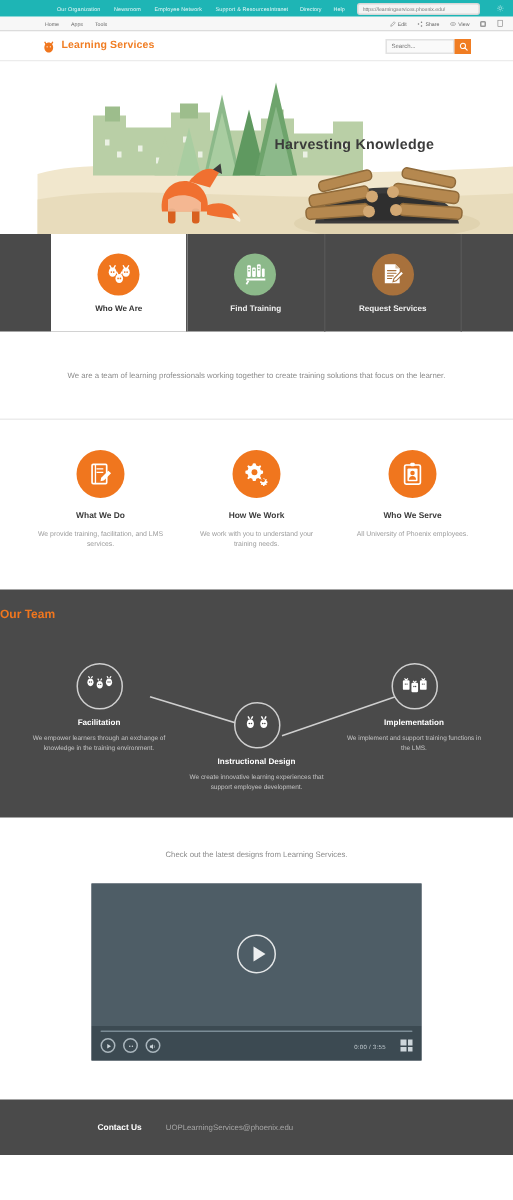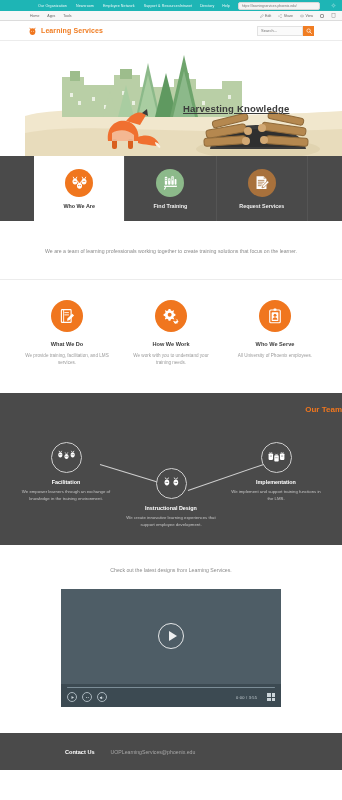--- a/index.html
+++ b/index.html
@@ -106,27 +106,26 @@
     overflow: hidden;
     background: #ffffff;
   }
   .hero-inner {
     position: absolute;
     left: 0; top: 0;
     width: 342px; height: 115px;
   }
   .hero-title {
     position: absolute;
-    left: 183px; top: 62px;
+    left: 183px; top: 50px;
     font-size: 9.5px;
     font-weight: bold;
     color: #3b3b3b;
     letter-spacing: .2px;
     z-index: 5;
-    text-decoration: underline;
   }
 
   
   .cards {
     display: flex;
     height: 65px;
     background: #4a4a4a;
   }
   .card {
     flex: 1;
@@ -177,21 +176,21 @@
   .feature-title { font-size: 5.6px; font-weight: bold; color: #3c3c3c; margin-bottom: 5px; }
   .feature-desc { font-size: 4.6px; line-height: 1.65; color: #9b9b9b; padding: 0 6px; }
 
   
   .team {
     background: #4a4a4a;
     padding: 12px 0 22px;
     position: relative;
   }
   .team-title {
-    text-align: right;
+    text-align: left;
     color: #f0761e;
     font-size: 8px;
     font-weight: bold;
     margin-bottom: 14px;
   }
   .team-graph { position: relative; height: 95px; }
   .node { position: absolute; text-align: center; }
   .node-circle {
     width: 31px; height: 31px;
     border-radius: 50%;

